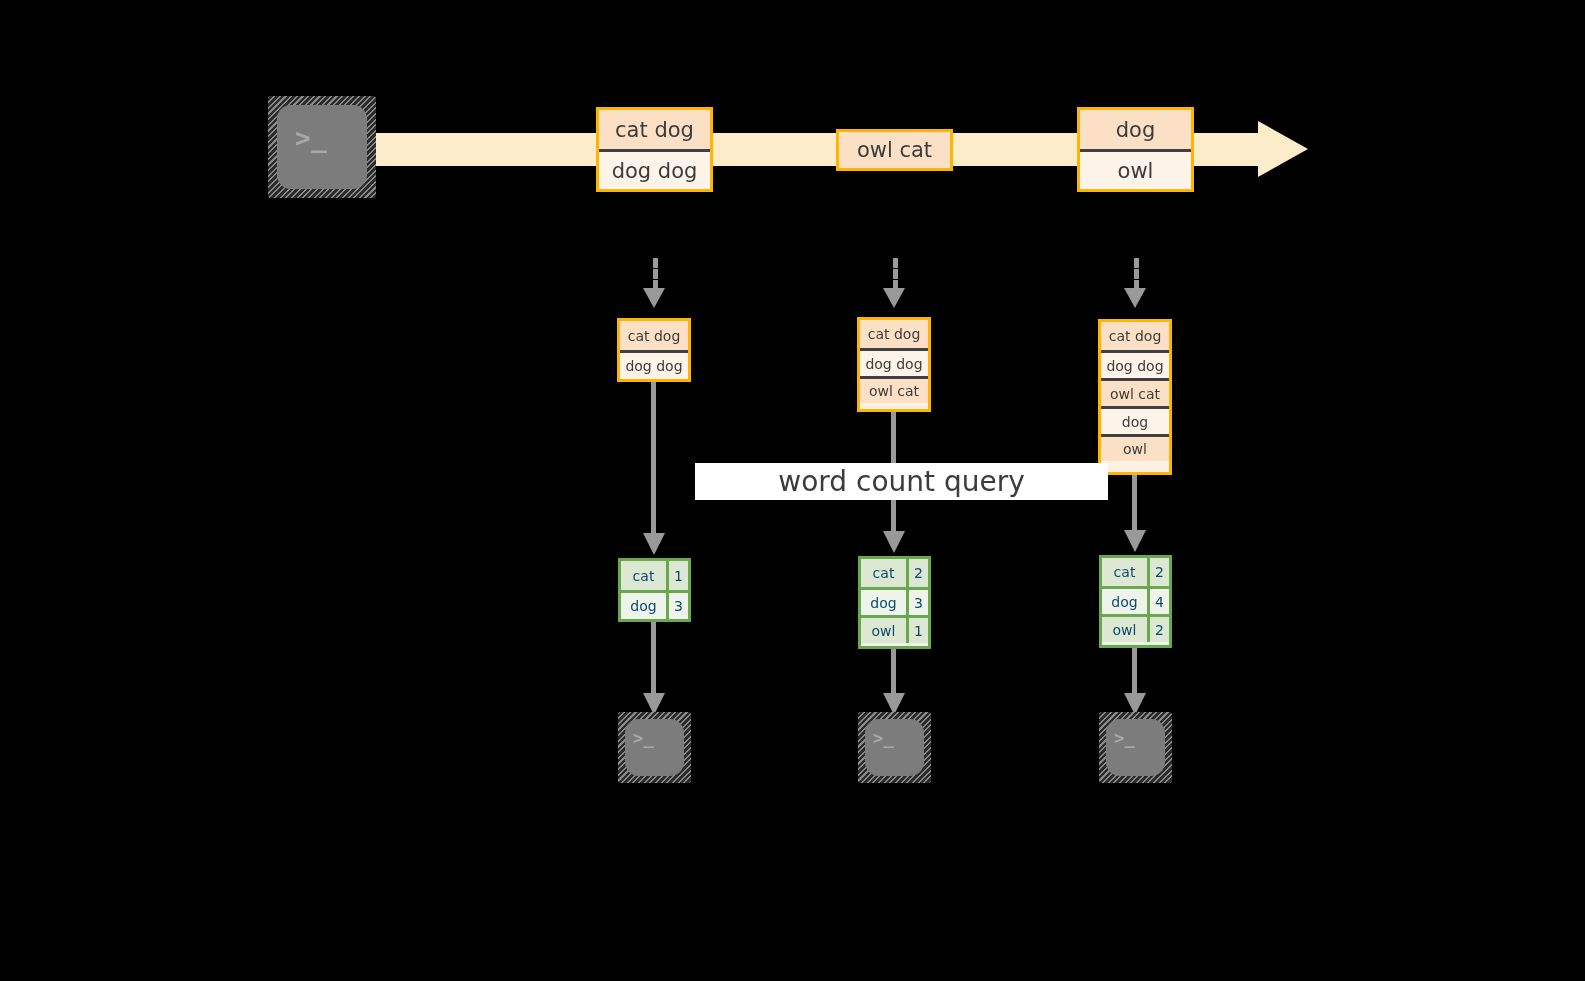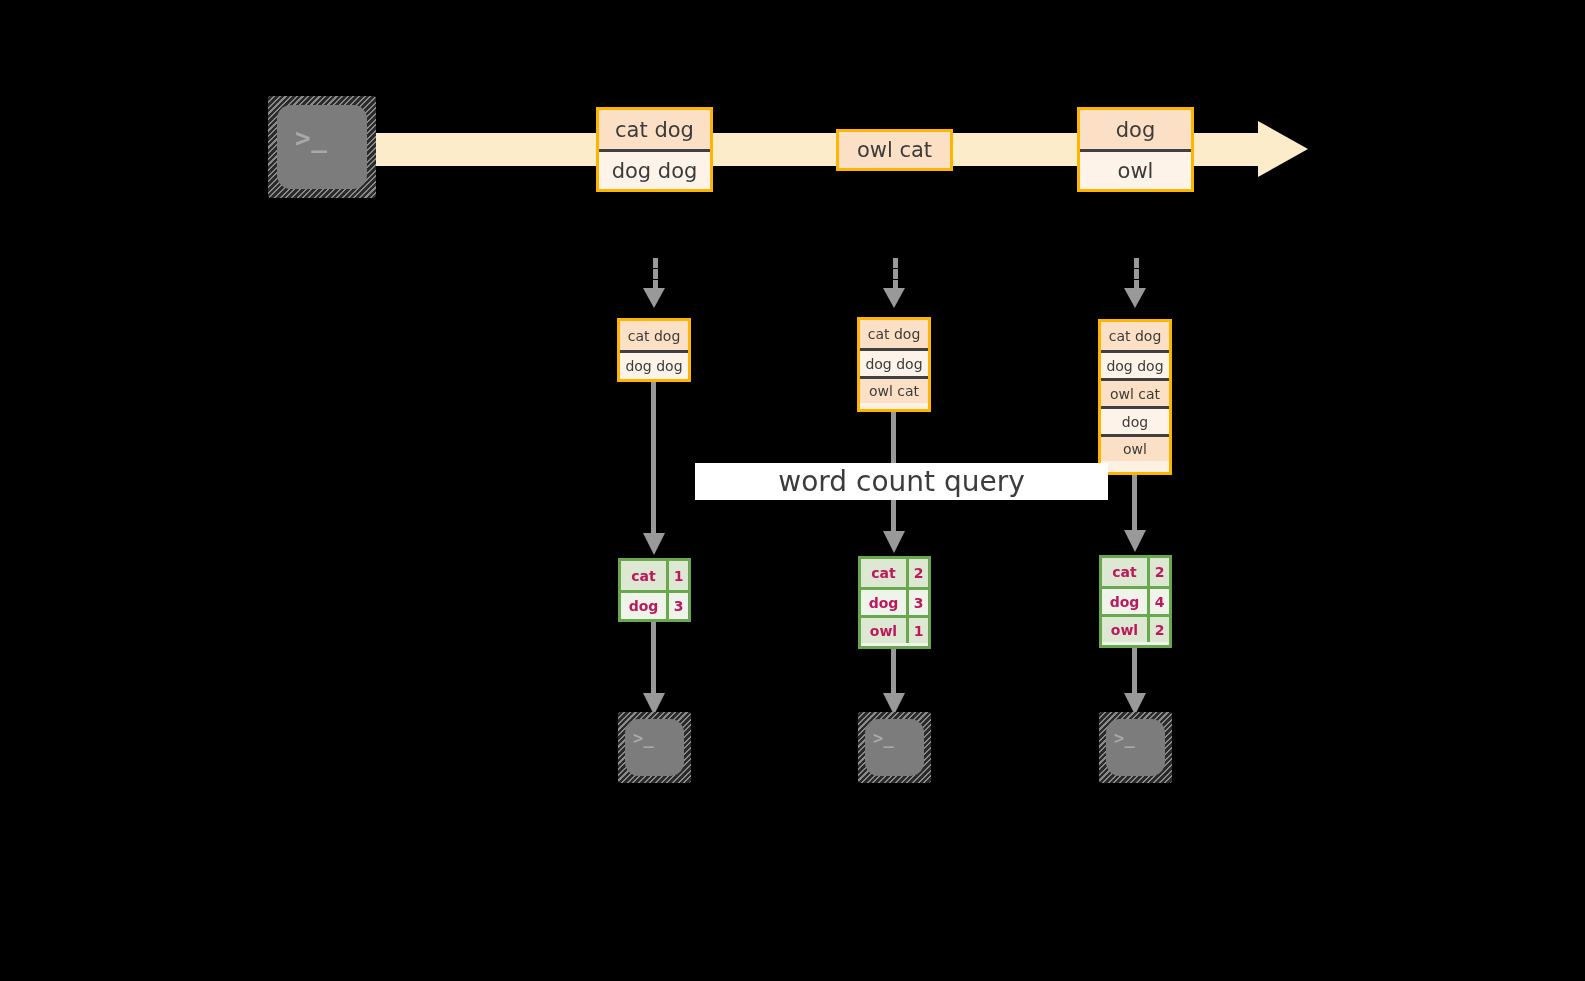--- a/index.html
+++ b/index.html
@@ -88,23 +88,22 @@
   .grow {
     display: flex;
     box-sizing: border-box;
   }
   .grow + .grow { border-top: 3px solid #6aa84f; }
   .gcell {
     box-sizing: border-box;
     display: flex;
     align-items: center;
     justify-content: center;
-    color: #be185d;
+    color: #0c4a6e;
     white-space: nowrap;
-    font-weight: bold;
   }
   .gcell.key { }
   .gcell.val { border-left: 3px solid #6aa84f; }
   .grow.dark  .gcell { background: #dde8d2; }
   .grow.light .gcell { background: #eff4ea; }
 
   
   .vline {
     position: absolute;
     background: #999999;

